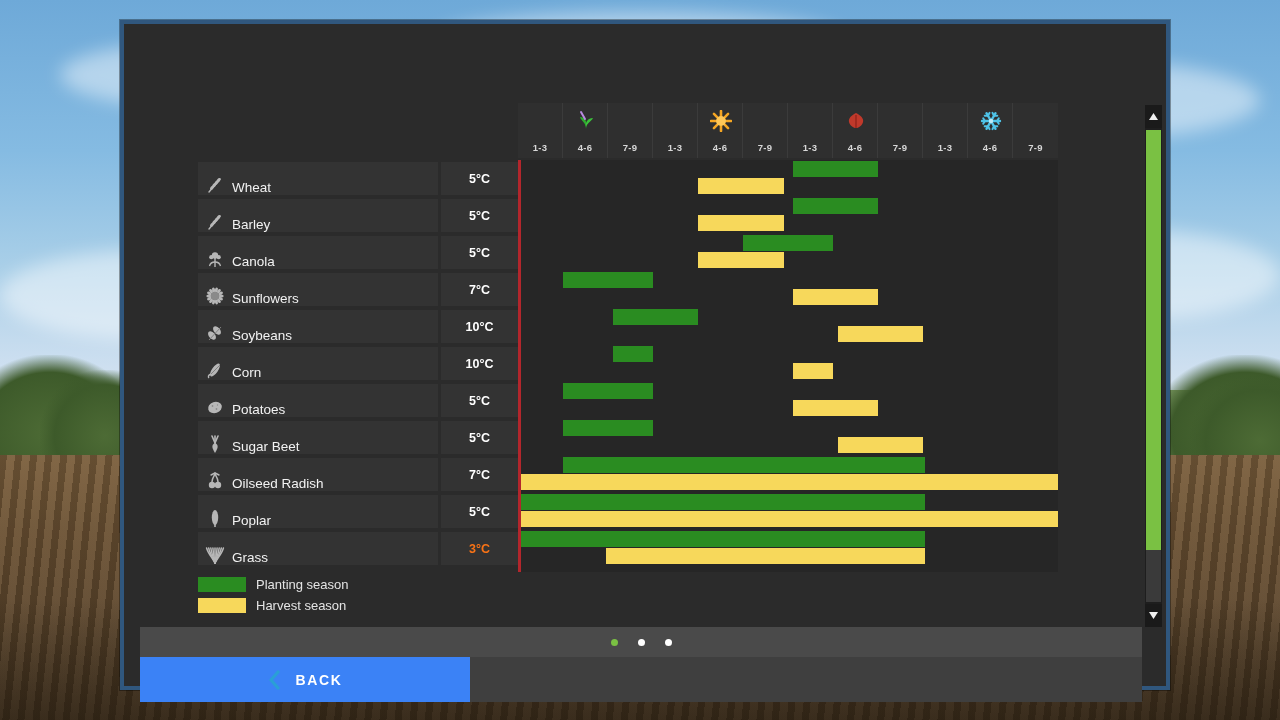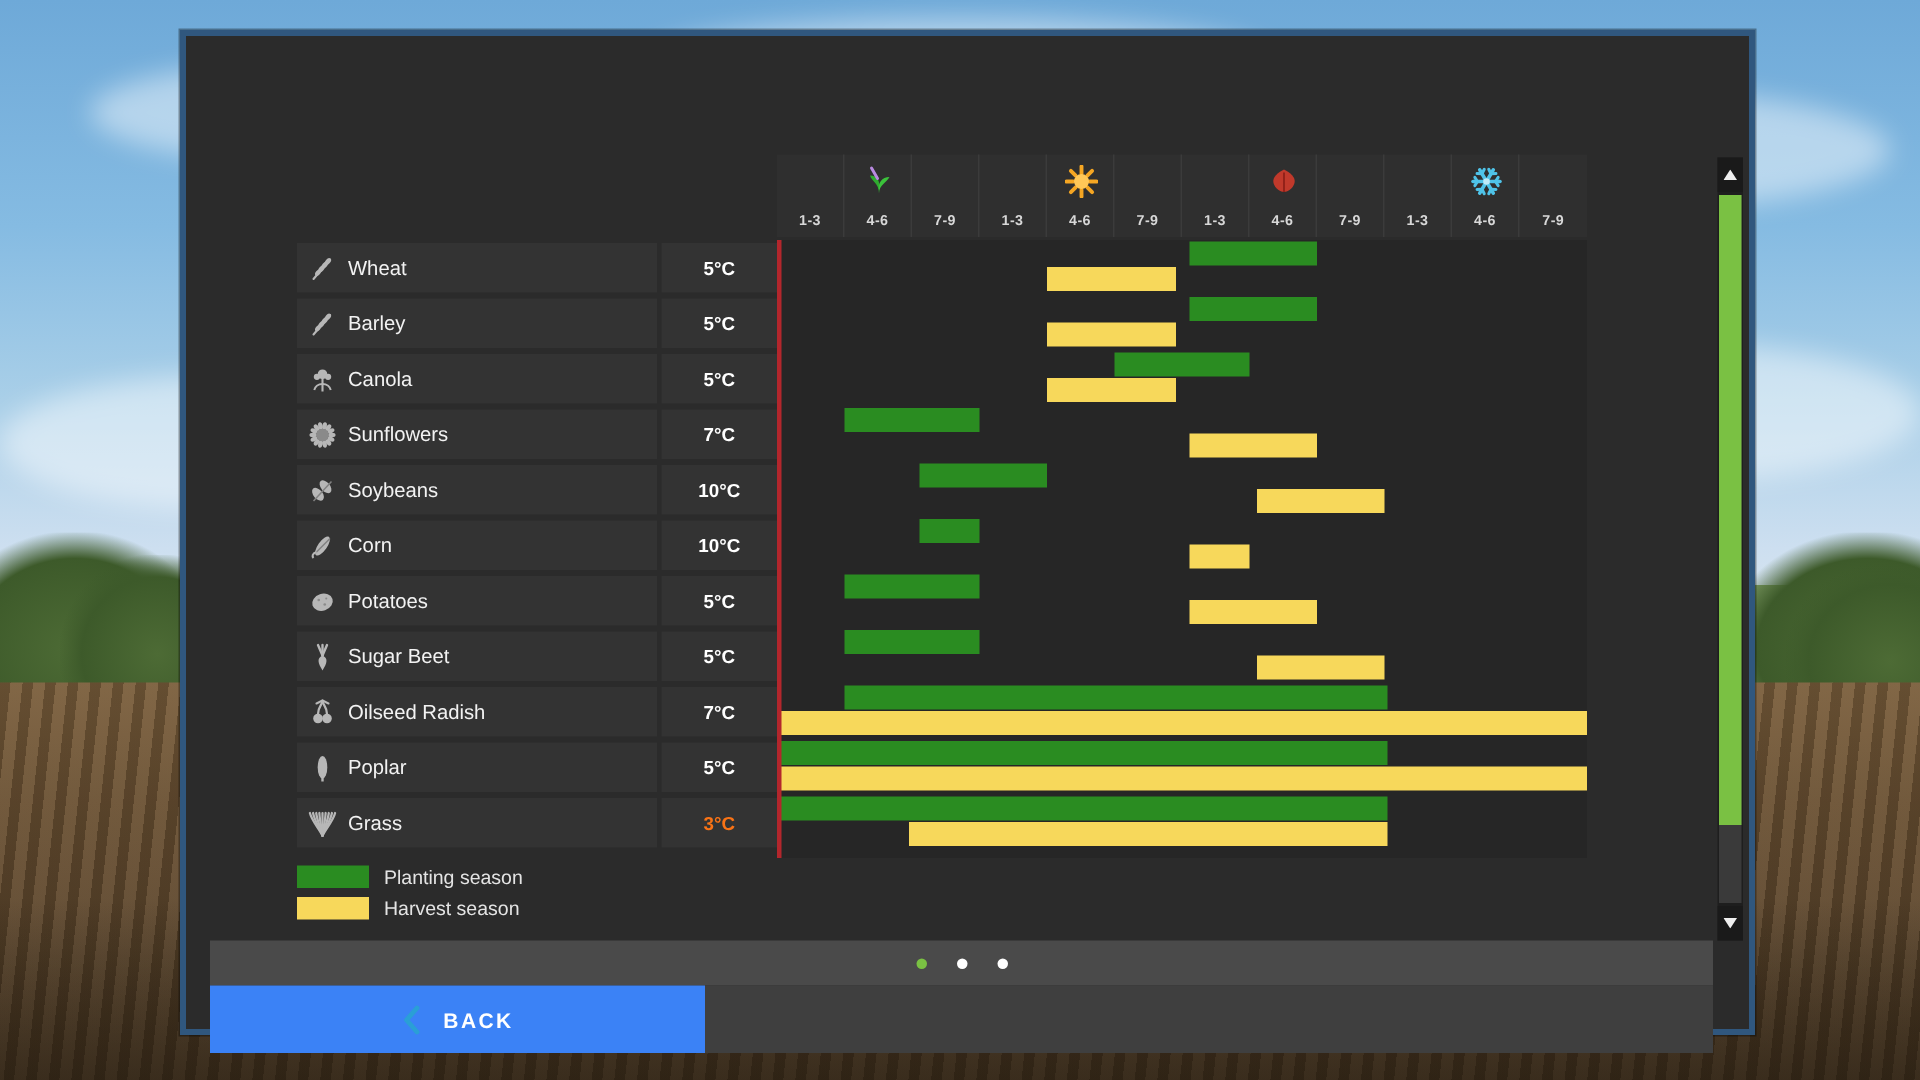--- a/index.html
+++ b/index.html
@@ -94,21 +94,21 @@
   .season-block:last-child .period-col:last-child { border-right: none; }
   .period-label {
     color: #d8d8d8; font-size: 9.5px; font-weight: bold; padding-bottom: 5px;
     letter-spacing: .3px;
   }
 
   
   #crop-list { position: absolute; left: 58px; top: 78px; width: 320px; }
   .crop-row { height: 37px; display: flex; align-items: center; margin-bottom: 0; }
   .crop-name-cell {
-    width: 240px; height: 33px; background: #333333; display: flex; align-items: center;
+    width: 240px; height: 33px; background: #333333; display: flex; align-items: flex-end;
     margin-right: 3px;
   }
   .crop-icon {
     width: 34px; display: flex; align-items: center; justify-content: center;
     font-size: 15px; color: #c9c9c9; opacity: .85;
   }
   .crop-icon svg { display: block; }
   .crop-name { color: #f2f2f2; font-size: 13.5px; }
   .crop-temp-cell {
     width: 77px; height: 33px; background: #333333;

